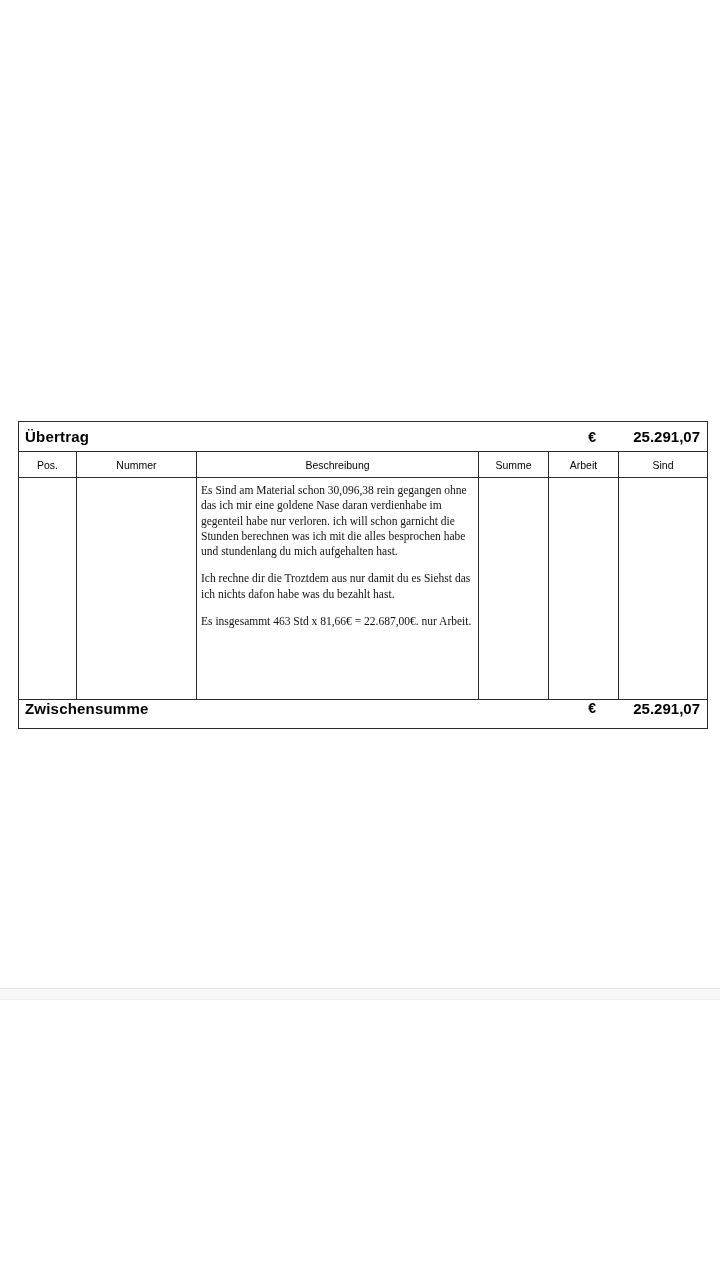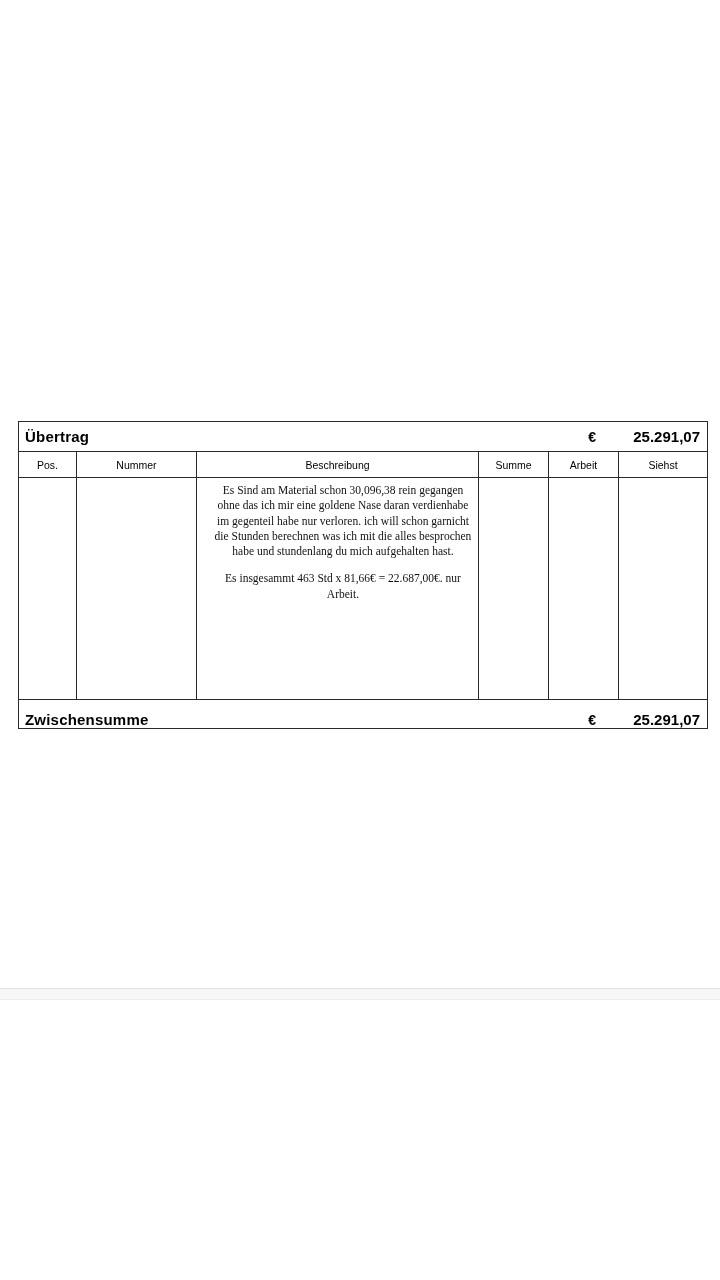--- a/index.html
+++ b/index.html
@@ -102,21 +102,21 @@
     display: flex;
     align-items: center;
     justify-content: center;
     box-sizing: border-box;
     border-right: 1px solid #2b2b2b;
   }
   .head-cell:last-child { border-right: none; }
 
   .c-pos  { width: 58px; }
   .c-num  { width: 120px; }
-  .c-desc { width: 282px; text-align: center; }
+  .c-desc { width: 282px; }
   .c-menge{ width: 70px; }
   .c-preis{ width: 70px; }
   .c-summe{ width: 88px; }
 
   
   .body-row {
     display: flex;
     min-height: 222px;
     border-bottom: 1px solid #2b2b2b;
     box-sizing: border-box;
@@ -127,27 +127,27 @@
   }
   .body-cell:last-child { border-right: none; }
 
   .desc-cell {
     padding: 5px 5px 4px 4px;
     font-family: "Liberation Serif", serif;
     font-size: 11.5px;
     line-height: 1.33;
     color: #111;
   }
-  .desc-para { margin: 0 0 12px 12px; }
+  .desc-para { margin: 0 0 12px 0; }
   .desc-para:last-child { margin-bottom: 0; }
 
   
   .sum-row {
     display: flex;
-    align-items: flex-end;
+    align-items: flex-start;
     height: 28px;
     box-sizing: border-box;
   }
   .sum-label {
     flex: 1 1 auto;
     font-size: 15px;
     font-weight: bold;
     color: #000;
     padding-left: 6px;
     letter-spacing: 0.2px;
@@ -179,28 +179,29 @@
       <div class="carry-currency">€</div>
       <div class="carry-amount">25.291,07</div>
     </div>
 
     <div class="head-row">
       <div class="head-cell c-pos">Pos.</div>
       <div class="head-cell c-num">Nummer</div>
       <div class="head-cell c-desc">Beschreibung</div>
       <div class="head-cell c-menge">Summe</div>
       <div class="head-cell c-preis">Arbeit</div>
-      <div class="head-cell c-summe">Siehst</div>
+      <div class="head-cell c-summe">Sind</div>
     </div>
 
     <div class="body-row">
       <div class="body-cell c-pos"></div>
       <div class="body-cell c-num"></div>
       <div class="body-cell c-desc desc-cell">
         <p class="desc-para">Es Sind am Material schon 30,096,38 rein gegangen ohne das ich mir eine goldene Nase daran verdienhabe im gegenteil habe nur verloren. ich will schon garnicht die Stunden berechnen was ich mit die alles besprochen habe und stundenlang du mich aufgehalten hast.</p>
+        <p class="desc-para">Ich rechne dir die Troztdem aus nur damit du es Siehst das ich nichts dafon habe was du bezahlt hast.</p>
         <p class="desc-para">Es  insgesammt 463 Std x 81,66€ = 22.687,00€. nur Arbeit.</p>
       </div>
       <div class="body-cell c-menge"></div>
       <div class="body-cell c-preis"></div>
       <div class="body-cell c-summe"></div>
     </div>
 
     <div class="sum-row">
       <div class="sum-label">Zwischensumme</div>
       <div class="sum-currency">€</div>

